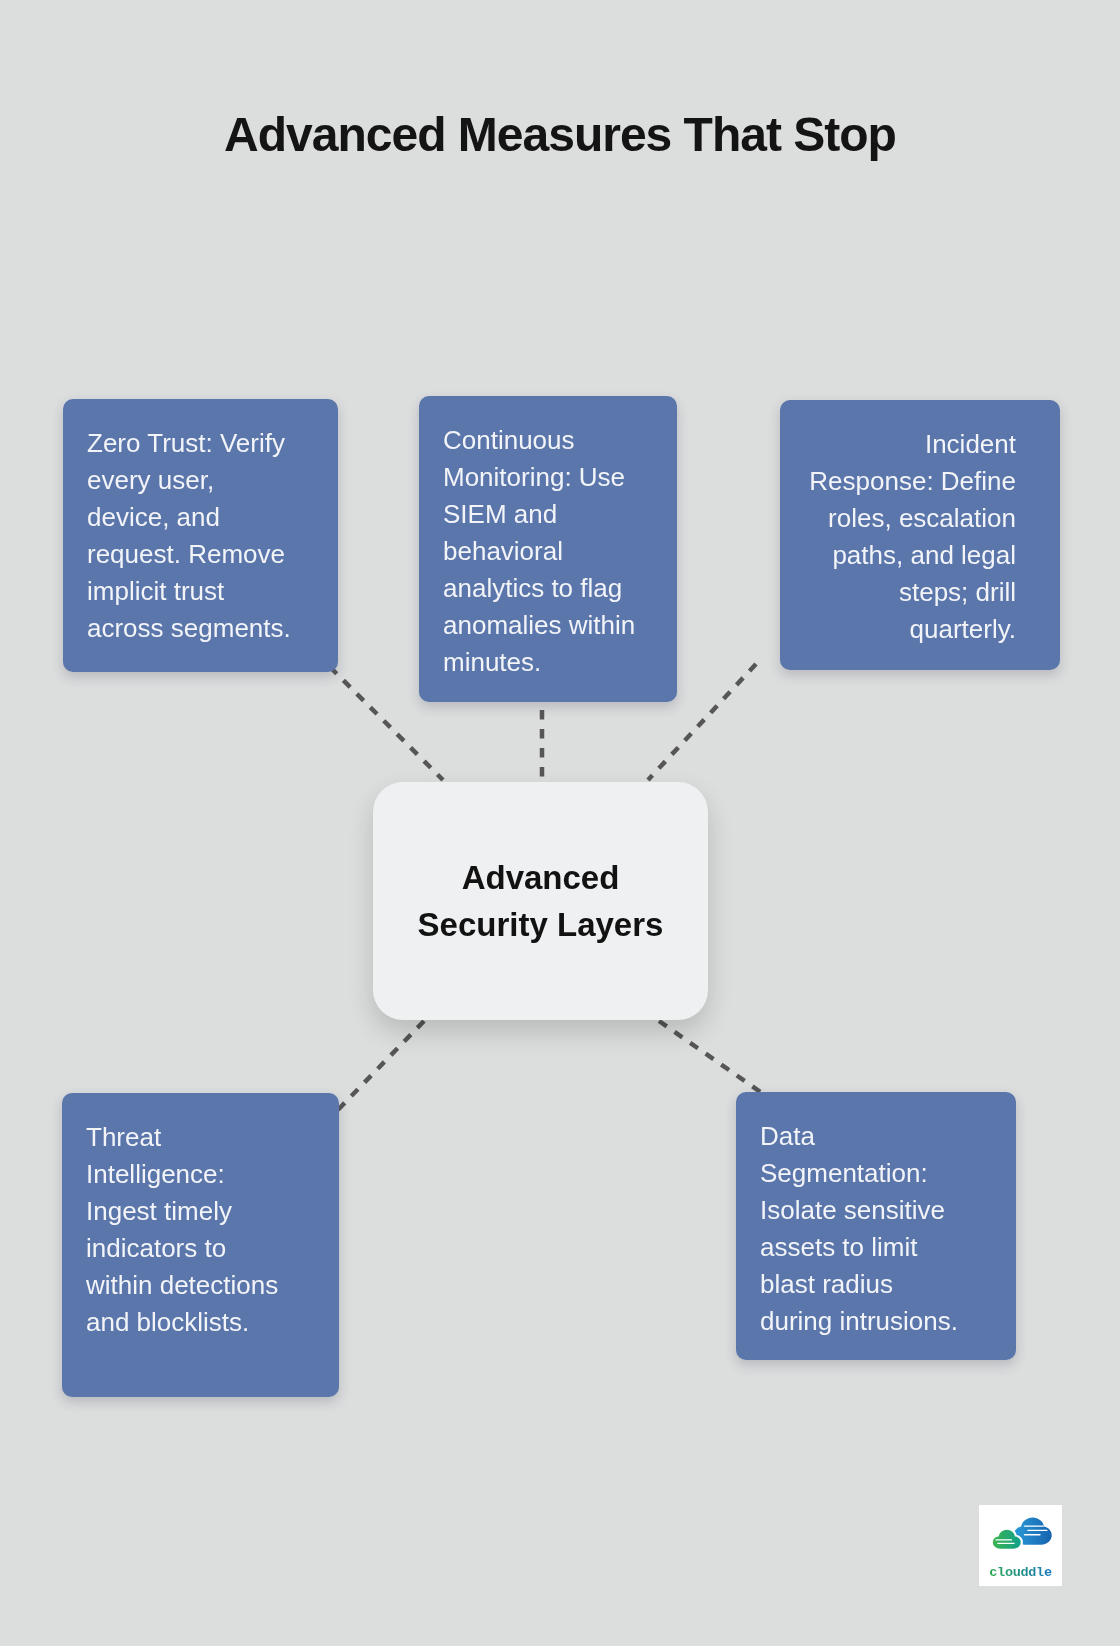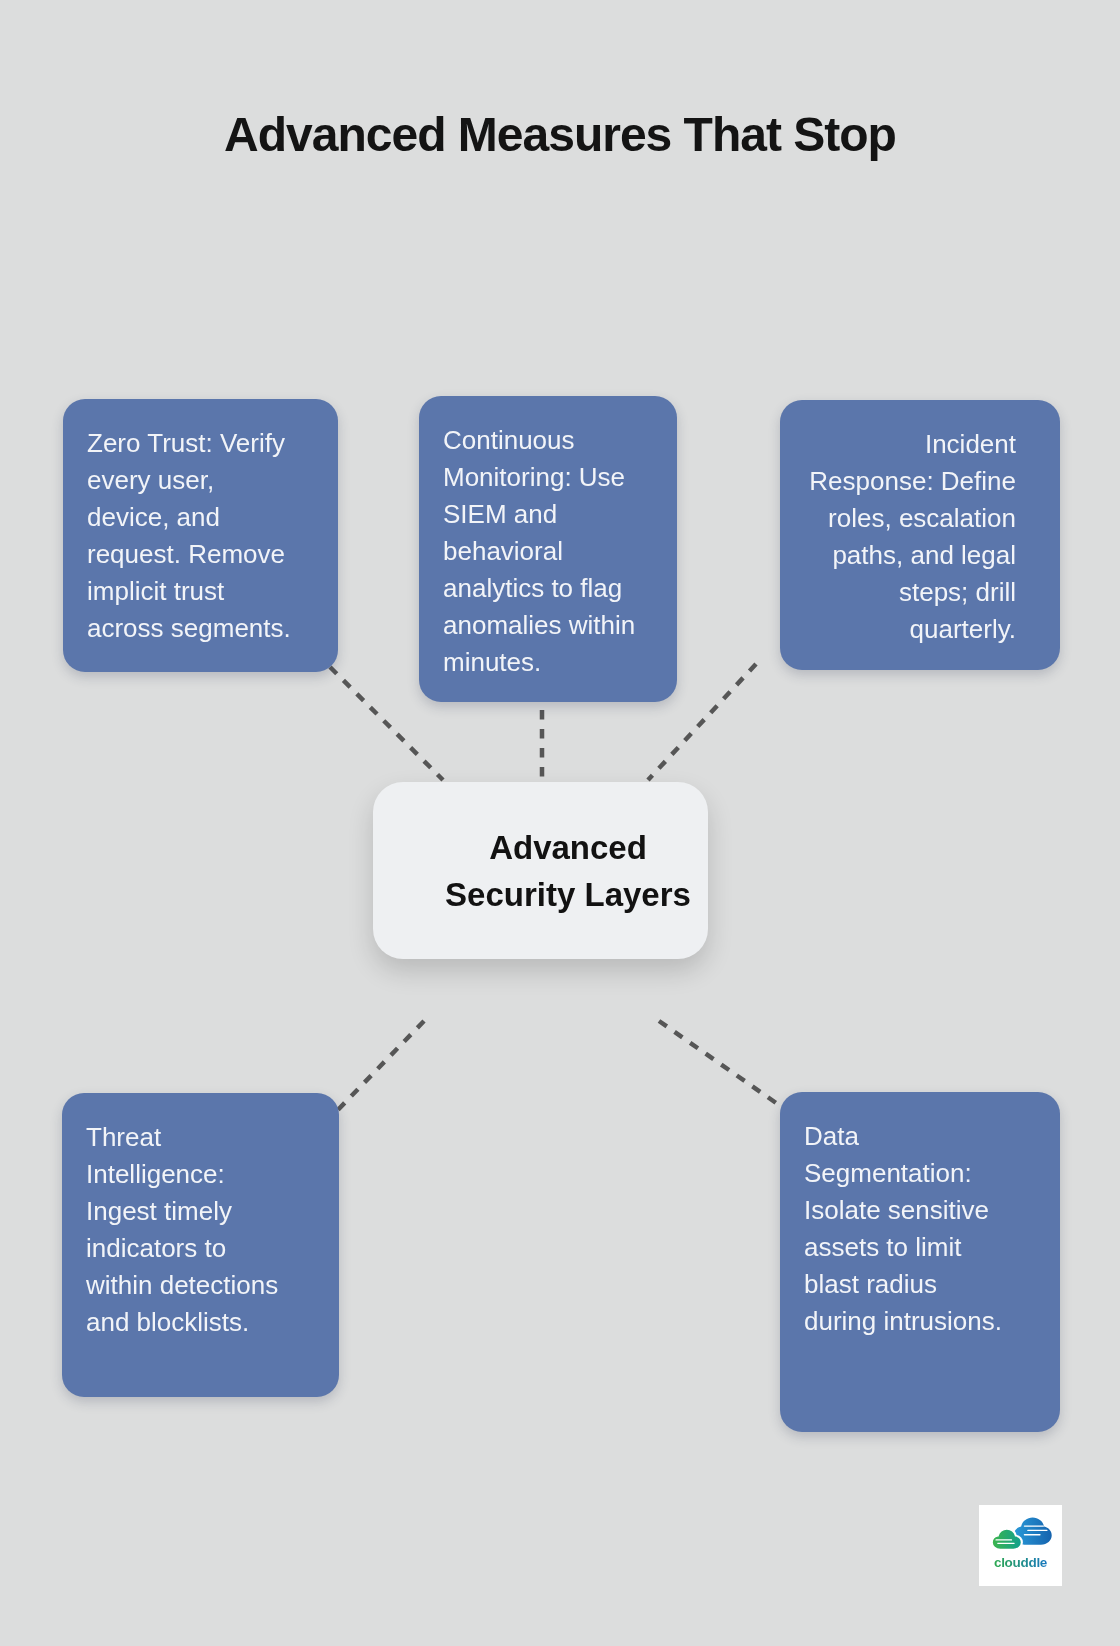--- a/index.html
+++ b/index.html
@@ -35,51 +35,51 @@
     height: 1646px;
   }
   .connectors line {
     stroke: var(--connector_color, #565656);
     stroke-width: 4.5;
     stroke-dasharray: 9.5 9.5;
   }
   .node {
     position: absolute;
     background: var(--node_blue, #5b76ab);
-    border-radius: 22px;
+    border-radius: 10px;
     box-shadow: 0 5px 12px rgba(50, 60, 85, 0.22);
     color: var(--node_text, #f2f4f8);
     font-size: 26px;
     line-height: 37px;
     box-sizing: border-box;
     padding: 26px 0 0 24px;
   }
   .node p { margin: 0; }
   .node-1 { left: 63px;  top: 399px;  width: 275px; height: 273px; }
   .node-2 { left: 419px; top: 396px;  width: 258px; height: 306px; }
   .node-3 { left: 780px; top: 400px;  width: 280px; height: 270px; }
   .node-4 { left: 62px;  top: 1093px; width: 277px; height: 304px; }
-  .node-5 { left: 780px; top: 1092px; width: 280px; height: 340px; }
+  .node-5 { left: 736px; top: 1092px; width: 280px; height: 268px; }
   .node-1 p { width: 210px; }
   .node-2 p { width: 210px; }
   .node-3 p { width: 212px; text-align: right; }
   .node-4 p { width: 200px; }
   .node-5 p { width: 206px; }
   .center-node {
     position: absolute;
     left: 373px;
     top: 782px;
     width: 335px;
-    height: 177px;
+    height: 238px;
     background: var(--center_bg, #eef0f2);
     border-radius: 30px;
     box-shadow: 0 12px 26px rgba(0, 0, 0, 0.16);
     display: flex;
     align-items: center;
-    justify-content: flex-end;
+    justify-content: center;
   }
   .center-node .label {
     width: 280px;
     text-align: center;
     font-weight: bold;
     font-size: 33px;
     line-height: 47px;
     color: #121212;
   }
   .logo-card {
@@ -89,28 +89,29 @@
     width: 83px;
     height: 81px;
     background: #ffffff;
     display: flex;
     flex-direction: column;
     align-items: center;
     justify-content: flex-start;
   }
   .logo-card svg { margin-top: 7px; display: block; }
   .brand {
-    margin-top: 1px;
+    margin-top: 11px;
     font-weight: bold;
     font-size: 13.5px;
     letter-spacing: -0.3px;
     color: var(--logo_green, #2ca84e);
     background: linear-gradient(90deg, var(--logo_green, #2ca84e), var(--logo_blue, #1878c0));
     -webkit-background-clip: text;
     background-clip: text;
+    font-family: Liberation Mono, monospace;
     -webkit-text-fill-color: transparent;
   }
 </style>
 </head>
 <body>
 
 <div class="canvas">
 
   <h1 class="title" style="margin:0;">
     <span>Advanced Measures That Stop</span>

